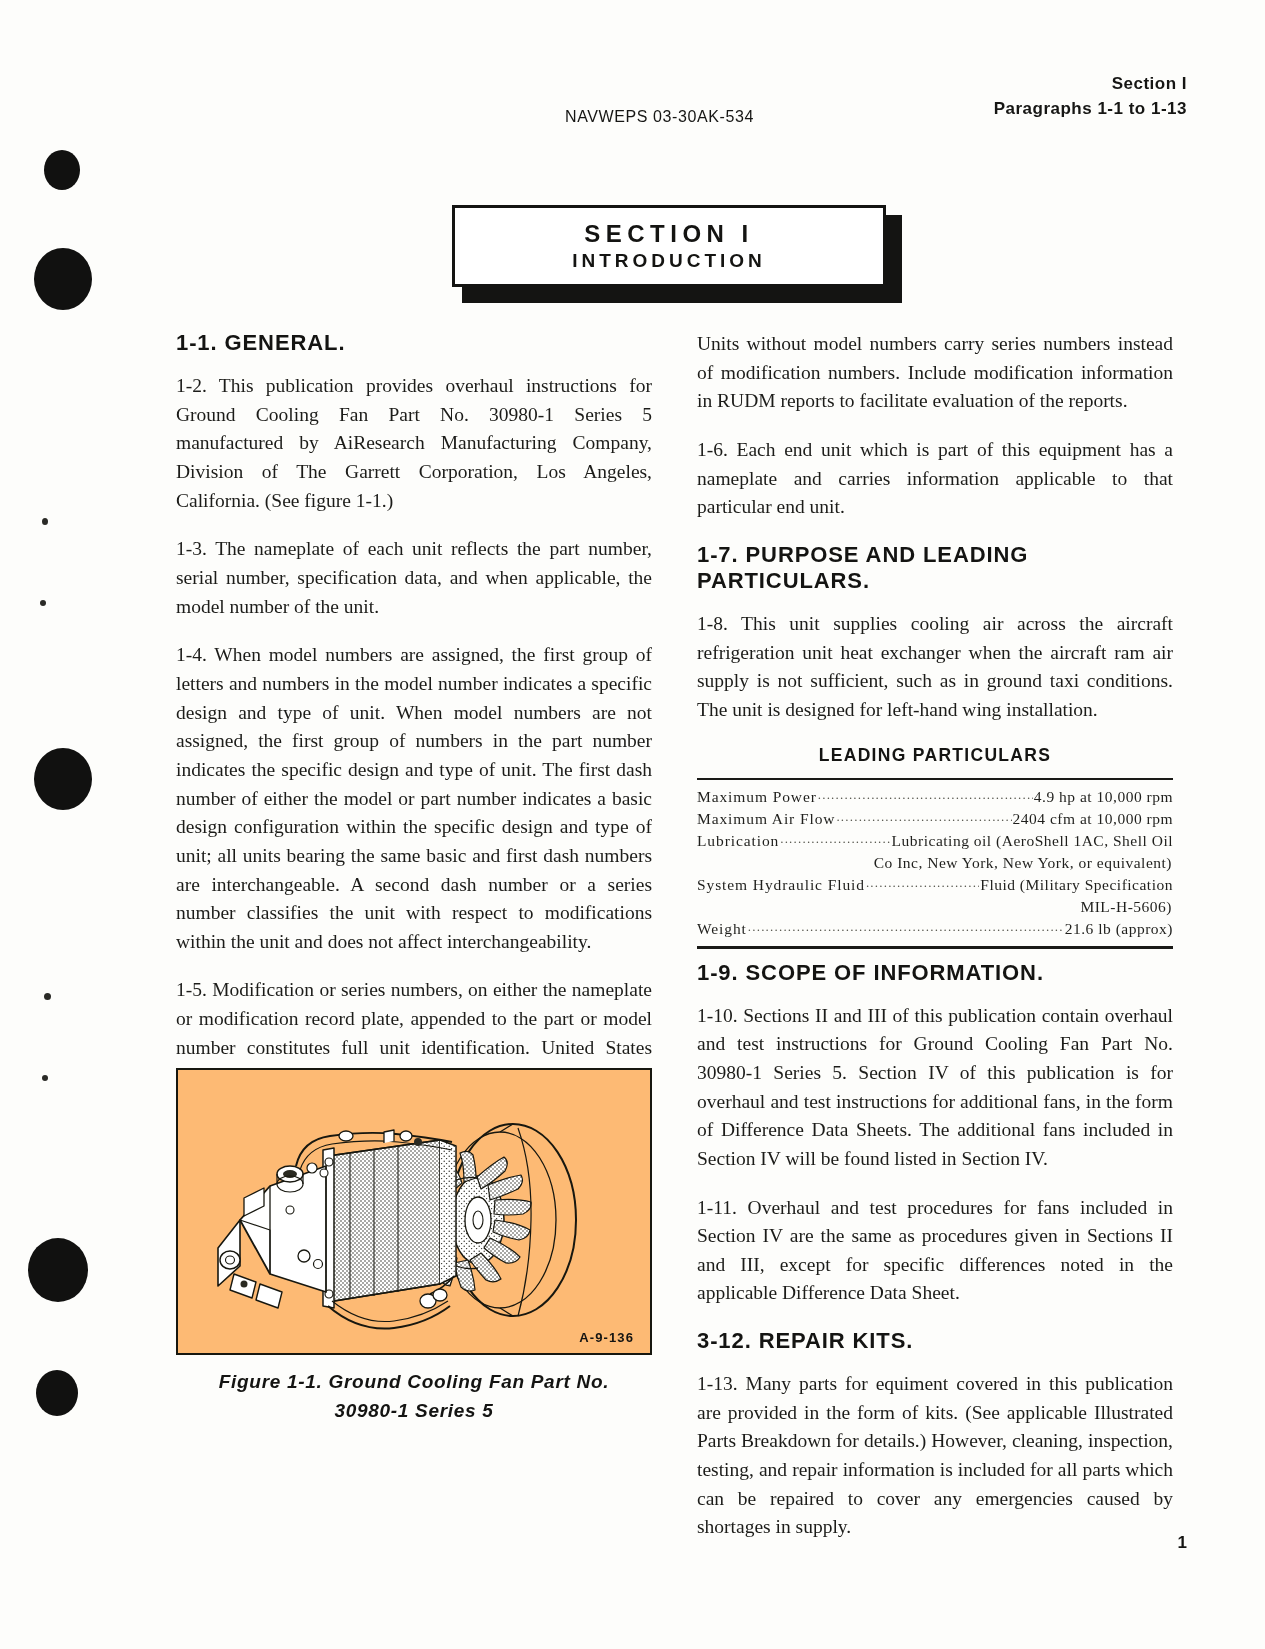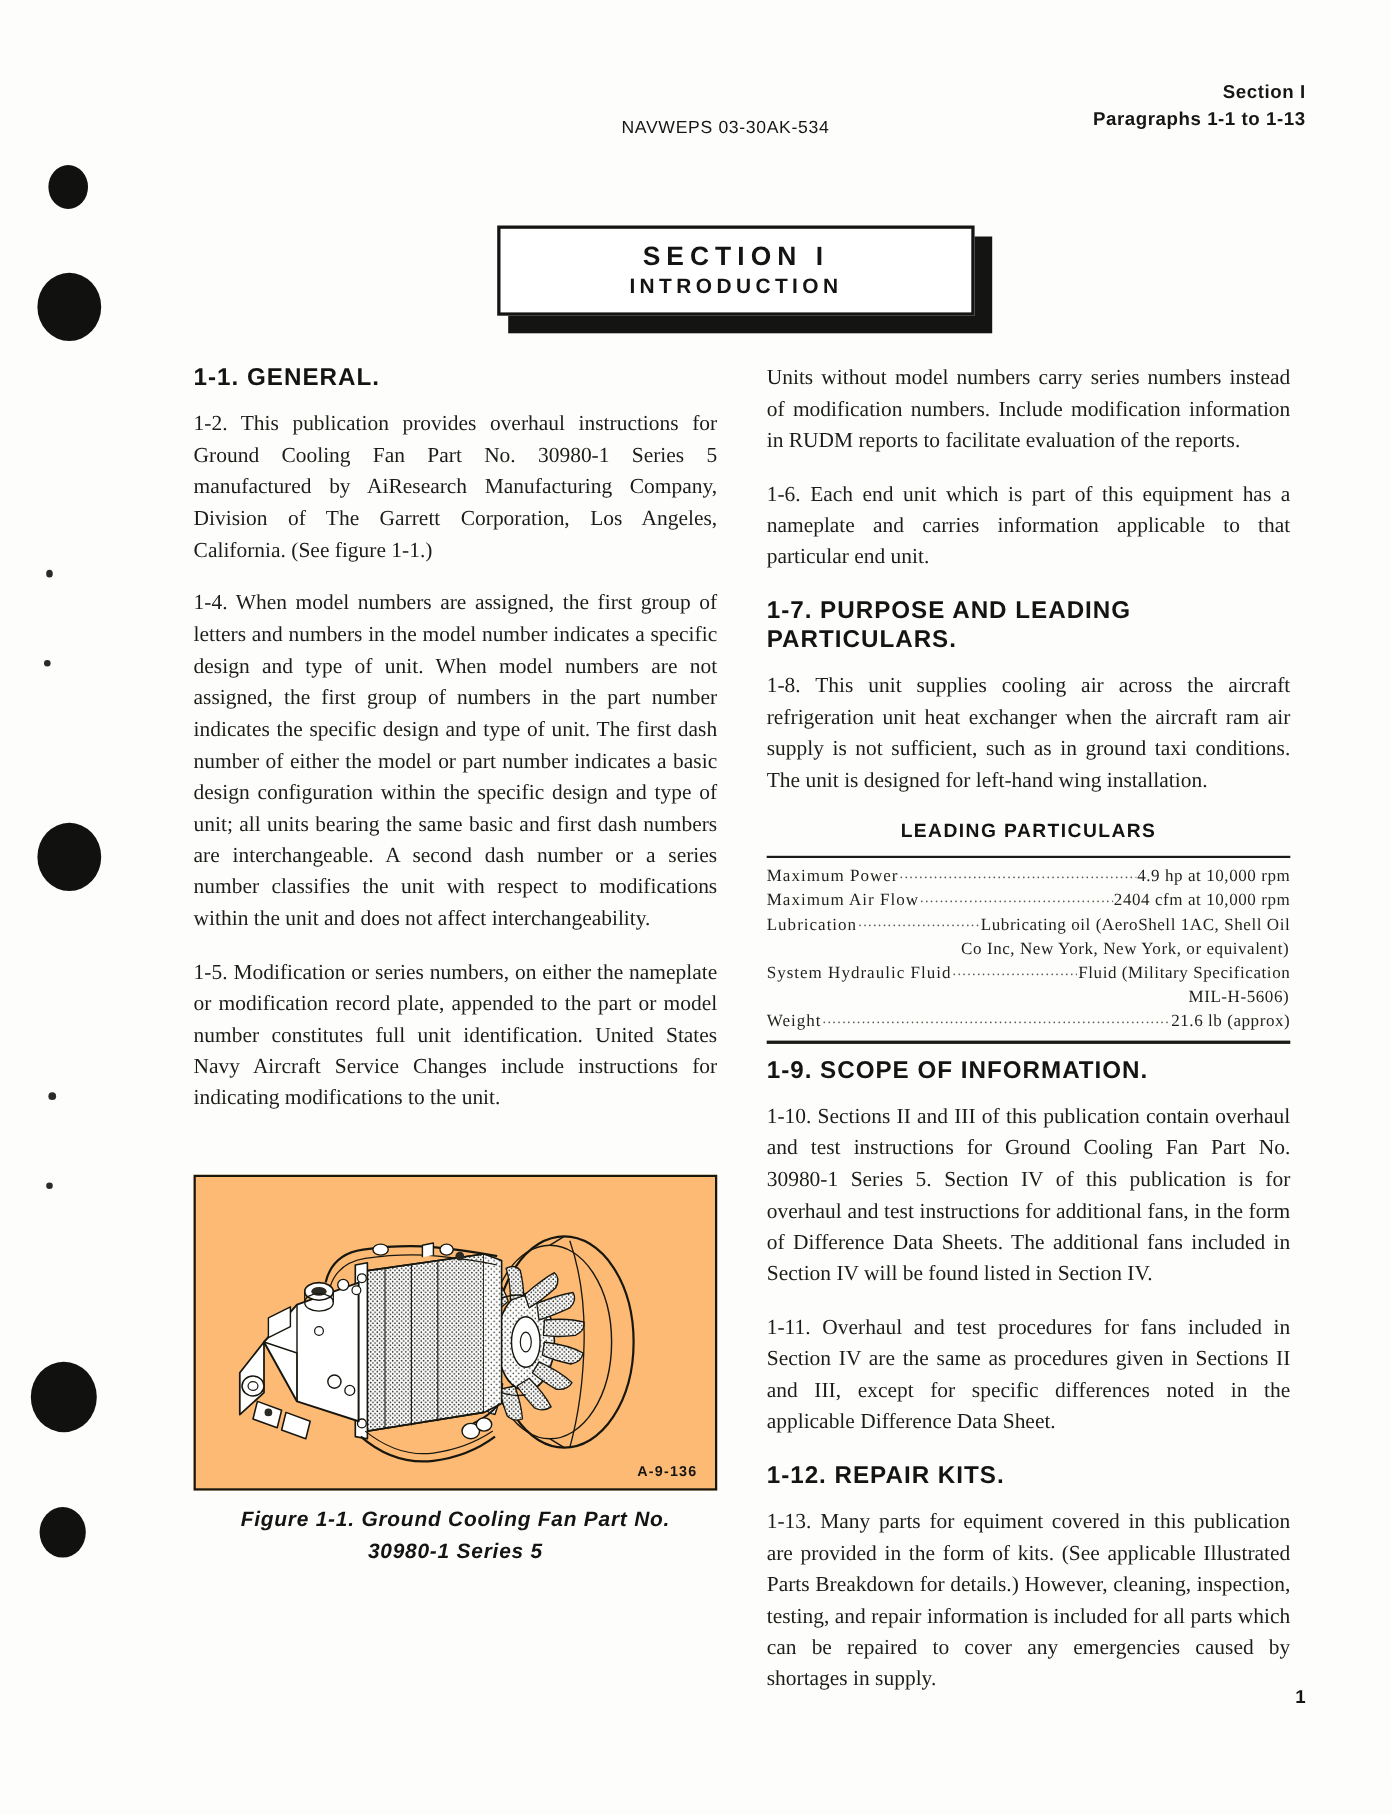--- a/index.html
+++ b/index.html
@@ -259,20 +259,21 @@
     <div class="banner-shadow"></div>
     <div class="banner">
       <div class="banner-l1">SECTION I</div>
       <div class="banner-l2">INTRODUCTION</div>
     </div>
   </div>
 
   <div class="col col-left">
     <h3 class="head">1-1. GENERAL.</h3>
     <p class="body">1-2. This publication provides overhaul instructions for Ground Cooling Fan Part No. 30980-1 Series 5 manufactured by AiResearch Manufacturing Company, Division of The Garrett Corporation, Los Angeles, California. (See figure 1-1.)</p>
+    <p class="body">1-3. The nameplate of each unit reflects the part number, serial number, specification data, and when applicable, the model number of the unit.</p>
     <p class="body">1-4. When model numbers are assigned, the first group of letters and numbers in the model number indicates a specific design and type of unit. When model numbers are not assigned, the first group of numbers in the part number indicates the specific design and type of unit. The first dash number of either the model or part number indicates a basic design configuration within the specific design and type of unit; all units bearing the same basic and first dash numbers are interchangeable. A second dash number or a series number classifies the unit with respect to modifications within the unit and does not affect interchangeability.</p>
     <p class="body">1-5. Modification or series numbers, on either the nameplate or modification record plate, appended to the part or model number constitutes full unit identification. United States Navy Aircraft Service Changes include instructions for indicating modifications to the unit.</p>
   </div>
 
   <div class="col col-right">
     <p class="body">Units without model numbers carry series numbers instead of modification numbers. Include modification information in RUDM reports to facilitate evaluation of the reports.</p>
     <p class="body">1-6. Each end unit which is part of this equipment has a nameplate and carries information applicable to that particular end unit.</p>
     <h3 class="head">1-7. PURPOSE AND LEADING PARTICULARS.</h3>
     <p class="body">1-8. This unit supplies cooling air across the aircraft refrigeration unit heat exchanger when the aircraft ram air supply is not sufficient, such as in ground taxi conditions. The unit is designed for left-hand wing installation.</p>
 
@@ -311,21 +312,21 @@
         <span class="lp-dots">................................................................................................</span>
         <span class="lp-val">21.6 lb (approx)</span>
       </div>
 
     </div>
     <div class="lp-rule bottom"></div>
 
     <h3 class="head spaced">1-9. SCOPE OF INFORMATION.</h3>
     <p class="body">1-10. Sections II and III of this publication contain overhaul and test instructions for Ground Cooling Fan Part No. 30980-1 Series 5. Section IV of this publication is for overhaul and test instructions for additional fans, in the form of Difference Data Sheets. The additional fans included in Section IV will be found listed in Section IV.</p>
     <p class="body">1-11. Overhaul and test procedures for fans included in Section IV are the same as procedures given in Sections II and III, except for specific differences noted in the applicable Difference Data Sheet.</p>
-    <h3 class="head">1-12. REPAIR KITS.</h3>
+    <h3 class="head">3-12. REPAIR KITS.</h3>
     <p class="body">1-13. Many parts for equiment covered in this publication are provided in the form of kits. (See applicable Illustrated Parts Breakdown for details.) However, cleaning, inspection, testing, and repair information is included for all parts which can be repaired to cover any emergencies caused by shortages in supply.</p>
   </div>
 
   <div class="figbox">
     <svg width="472" height="283" viewBox="0 0 472 283">
       <defs>
         <pattern id="stipple" patternUnits="userSpaceOnUse" width="4" height="4">
           <rect width="4" height="4" fill="#ffffff"></rect>
           <circle cx="1" cy="1" r="0.75" fill="#25251f"></circle>
           <circle cx="3" cy="3" r="0.75" fill="#25251f"></circle>

